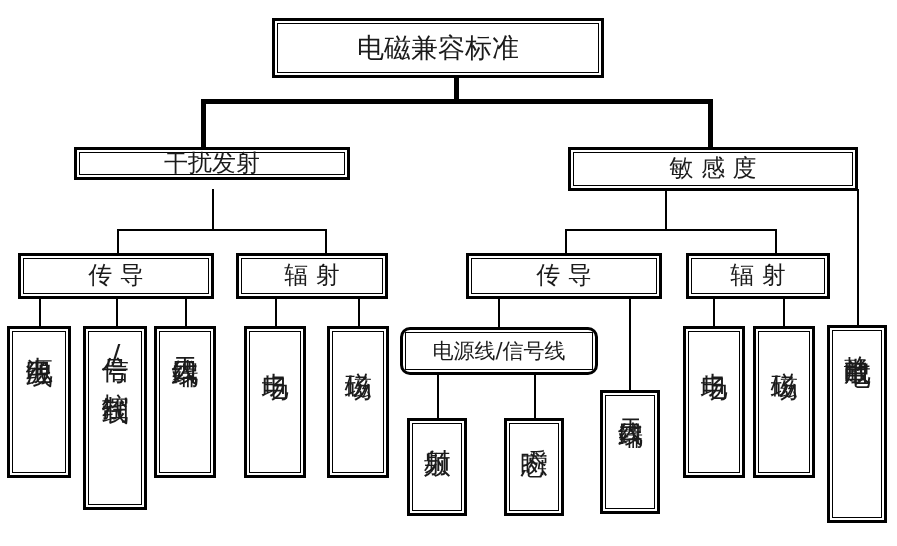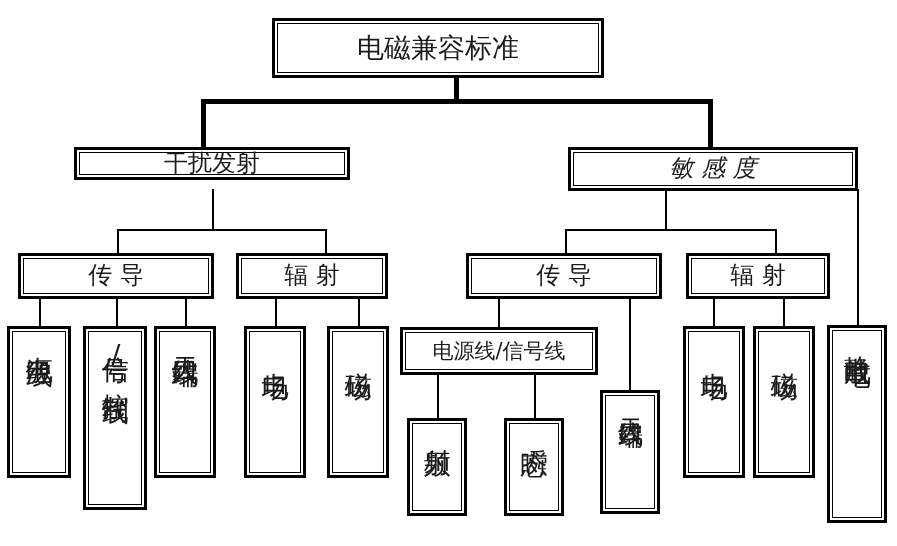--- a/index.html
+++ b/index.html
@@ -106,21 +106,21 @@
   <div class="node h-node" style="left:272px;top:18px;width:332px;height:60px;font-size:27px;">
     <span class="inner"></span>
     <span class="txt">电磁兼容标准</span>
   </div>
 
   <div class="node h-node" style="left:74px;top:147px;width:276px;height:33px;font-size:24px;">
     <span class="inner"></span>
     <span class="txt">干扰发射</span>
   </div>
 
-  <div class="node h-node" style="left:568px;top:147px;width:290px;height:44px;font-size:24px;font-style:italic;">
+  <div class="node h-node" style="left:568px;top:147px;width:290px;height:44px;font-size:24px;">
     <span class="inner"></span>
     <span class="txt">敏 感 度</span>
   </div>
 
   <div class="node h-node" style="left:18px;top:253px;width:196px;height:46px;font-size:24px;">
     <span class="inner"></span>
     <span class="txt">传   导</span>
   </div>
 
   <div class="node h-node" style="left:236px;top:253px;width:152px;height:46px;font-size:24px;">
@@ -156,21 +156,21 @@
   <div class="node v-node" style="left:244px;top:326px;width:62px;height:152px;font-size:27px;padding-top:22px;">
     <span class="inner"></span>
     <span class="txt">电场</span>
   </div>
 
   <div class="node v-node" style="left:327px;top:326px;width:62px;height:152px;font-size:27px;padding-top:22px;">
     <span class="inner"></span>
     <span class="txt">磁场</span>
   </div>
 
-  <div class="node h-node" style="left:400px;top:327px;width:198px;height:48px;font-size:21px;">
+  <div class="node h-node" style="left:400px;top:327px;width:198px;height:48px;font-size:21px;border-radius:10px;">
     <span class="inner"></span>
     <span class="txt">电源线/信号线</span>
   </div>
 
   <div class="node v-node" style="left:407px;top:418px;width:60px;height:98px;font-size:27px;">
     <span class="inner"></span>
     <span class="txt">射频</span>
   </div>
 
   <div class="node v-node" style="left:504px;top:418px;width:60px;height:98px;font-size:27px;">

